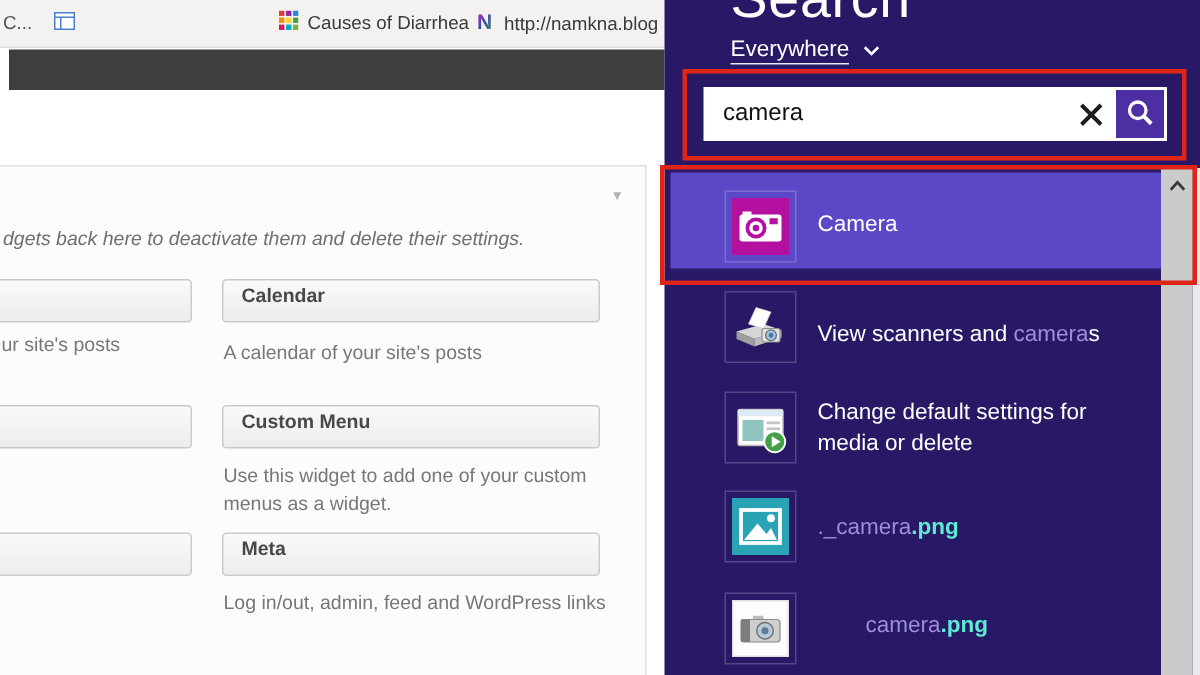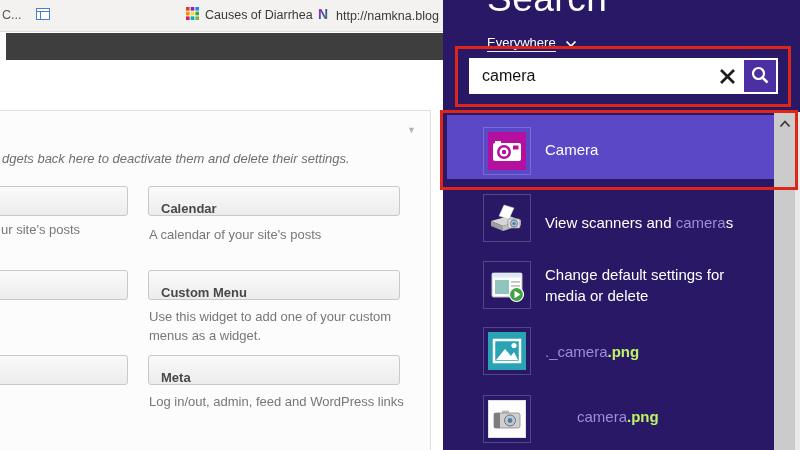--- a/index.html
+++ b/index.html
@@ -15,51 +15,51 @@
 
   .dark-bar{position:absolute;left:6px;top:33px;width:437px;height:27px;background:#3e3e3e;}
 
   .wp-panel{position:absolute;left:-12px;top:110px;width:443px;height:345px;
     background:#fcfcfc;border:1px solid #e0e0e0;box-sizing:border-box;}
   .wp-arrow{position:absolute;right:14px;top:14px;font-size:9px;color:#b3b3b3;}
   .wp-note{position:absolute;left:2px;top:151px;font-size:13px;font-style:italic;color:#6f6f6f;}
 
   .wbox{position:absolute;height:29px;box-sizing:border-box;border:1px solid #c9c9c9;border-radius:3px;
     background:linear-gradient(#fafafa,#ececec);font-size:13px;font-weight:bold;color:#484848;
-    padding:14px 12px;overflow:hidden;white-space:nowrap;}
+    padding:2px 12px;overflow:hidden;white-space:nowrap;}
   .wbox.l{left:-58px;width:186px;}
   .wbox.r{left:148px;width:252px;}
   .row1{top:186px;} .row2{top:270px;} .row3{top:355px;}
   .wdesc{position:absolute;font-size:13px;color:#777;line-height:1.45;}
   .d-l1{left:1px;top:221px;} .d-r1{left:149px;top:226px;}
   .d-r2{left:149px;top:308px;width:262px;} .d-r3{left:149px;top:393px;width:262px;}
 
   
   .panel{position:absolute;left:443px;top:0;width:357px;height:450px;
     background:var(--panel-bg,#291866);color:#fff;}
   .s-title{position:absolute;left:44px;top:-20px;font-size:37px;line-height:1;font-weight:200;
     color:#fff;letter-spacing:.5px;}
-  .s-scope{position:absolute;left:44px;top:35px;font-size:13px;display:flex;align-items:center;gap:9px;}
+  .s-scope{position:absolute;left:44px;top:24px;font-size:15px;display:flex;align-items:center;gap:9px;}
   .s-scope .lbl{border-bottom:1px solid rgba(255,255,255,.9);padding-bottom:1px;}
 
   .search-box{position:absolute;left:26px;top:58px;width:309px;height:36px;background:#fff;
     display:flex;align-items:center;}
   .query{flex:1;padding-left:13px;font-size:16px;color:#111;}
   .clear-x{width:34px;height:36px;display:flex;align-items:center;justify-content:center;cursor:pointer;}
   .go-btn{width:32px;height:32px;margin-right:2px;border:none;padding:0;cursor:pointer;
     background:var(--search-button,#4c2fa2);display:flex;align-items:center;justify-content:center;}
 
   .sel-row{position:absolute;left:4px;top:115px;width:328px;height:64px;background:var(--selected-row,#5a48c6);}
 
   .res{position:absolute;left:0;width:332px;}
   .res .ricon{position:absolute;left:45px;width:38px;height:38px;
     outline:1px solid rgba(255,255,255,.2);outline-offset:4px;}
   .res .rlabel{position:absolute;left:102px;font-size:15px;line-height:21px;white-space:nowrap;color:#fff;}
   .match{color:var(--match-text,#9c8ed8);}
-  .fext{color:#bef264;font-weight:700;}
+  .fext{color:#5eead4;font-weight:700;}
   .sel-label{color:#cdc6f2;}
 
   .r1 .ricon{top:132px;} .r1 .rlabel{top:139px;}
   .r2 .ricon{top:199px;} .r2 .rlabel{top:212px;}
   .r3 .ricon{top:266px;} .r3 .rlabel{top:264px;}
   .r4 .ricon{top:332px;} .r4 .rlabel{top:341px;}
   .r5 .ricon{top:400px;} .r5 .rlabel{top:406px;margin-left:32px;}
 
   .scroll-track{position:absolute;left:331px;top:112px;width:21px;height:338px;background:#cbcbcb;}
   .scroll-up{position:absolute;left:0;top:4px;width:21px;height:16px;

